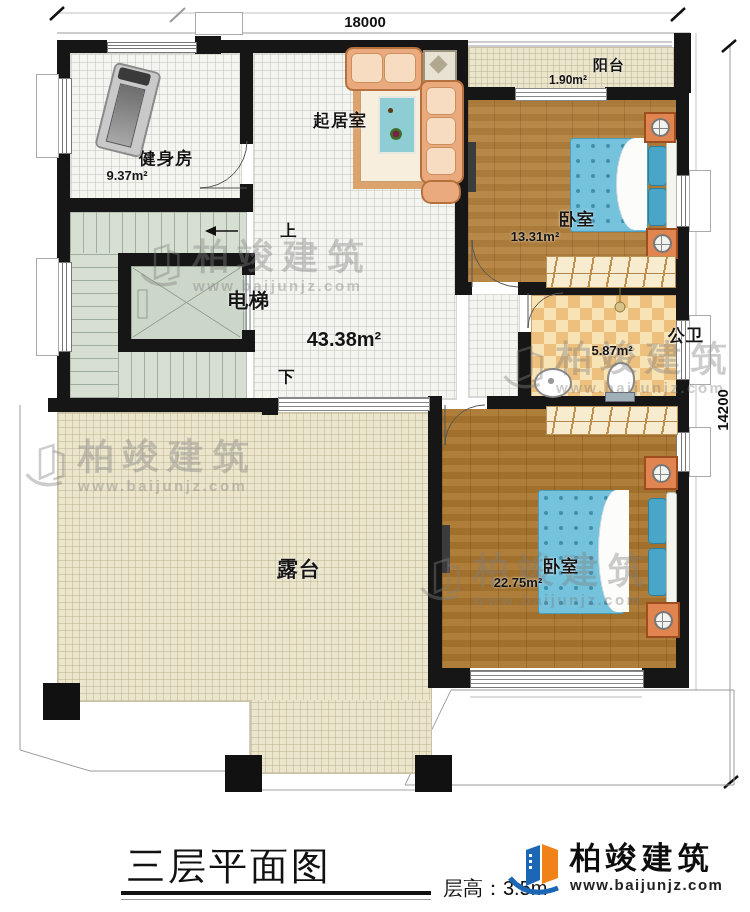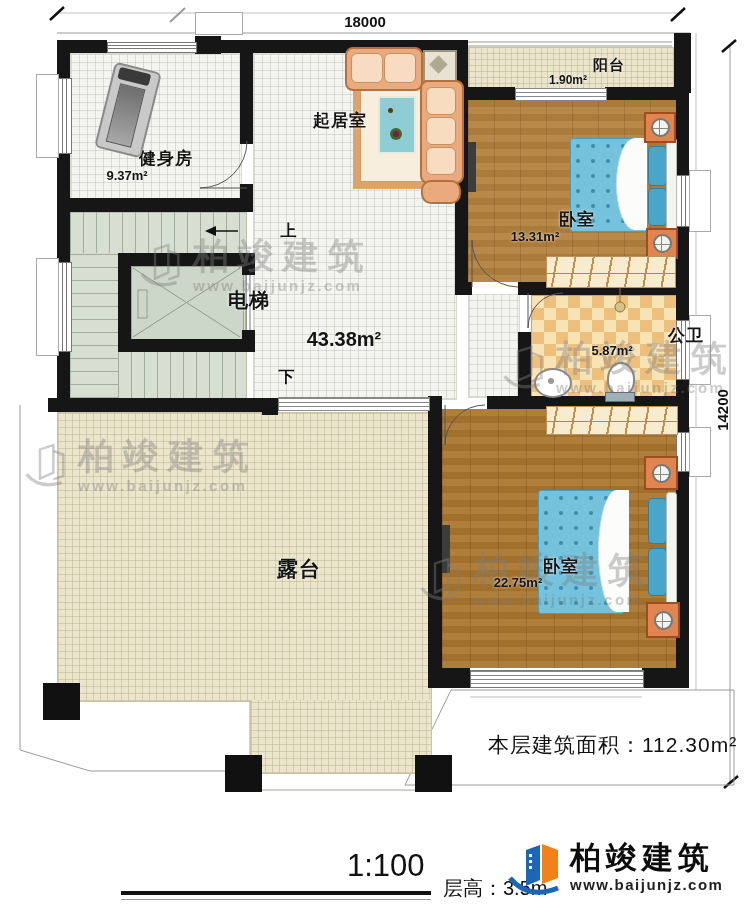--- a/index.html
+++ b/index.html
@@ -304,22 +304,21 @@
   <div class="lbl rname" style="left:519px;top:566px;">卧室</div>
   <div class="lbl rarea" style="left:518px;top:582px;">22.75m²</div>
   <div class="lbl rname" style="left:207px;top:300px;font-size:20px;">电梯</div>
   <div class="lbl rname" style="left:257px;top:569px;font-size:21px;">露台</div>
   <div class="lbl rname" style="left:247px;top:231px;font-size:16px;">上</div>
   <div class="lbl rname" style="left:245px;top:377px;font-size:16px;">下</div>
 
   <div class="dimtxt" style="left:365px;top:13px;transform:translateX(-50%);">18000</div>
   <div class="dimtxt" style="left:722px;top:410px;transform:translate(-50%,-50%) rotate(-90deg);">14200</div>
 
-  <div class="area-note">本层建筑面积：112.30m²</div>
-  <div class="title-scale">1:100</div>
+  <div class="title-cn">三层平面图</div>
   <div class="t-underline1"></div>
   <div class="t-underline2"></div>
   <div class="floor-h">层高：3.5m</div>
 
   <div class="brand">
     <svg width="60" height="62" viewBox="0 0 60 62">
       <path d="M22 14 L36 9 V44 L22 50 Z" fill="#1b66b5"></path>
       <path d="M38 8 L54 14 V42 L38 48 Z" fill="#f08219"></path>
       <rect x="25" y="18" width="3" height="3" fill="#fff"></rect>
         <rect x="25" y="24" width="3" height="3" fill="#fff"></rect>

